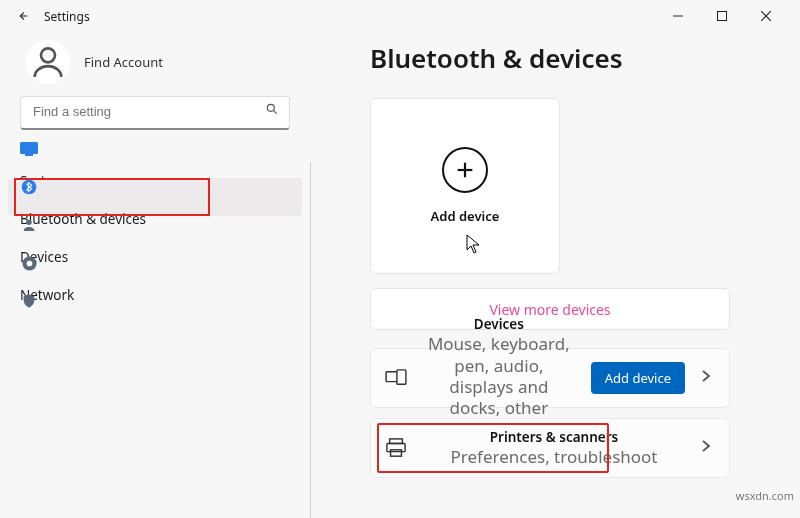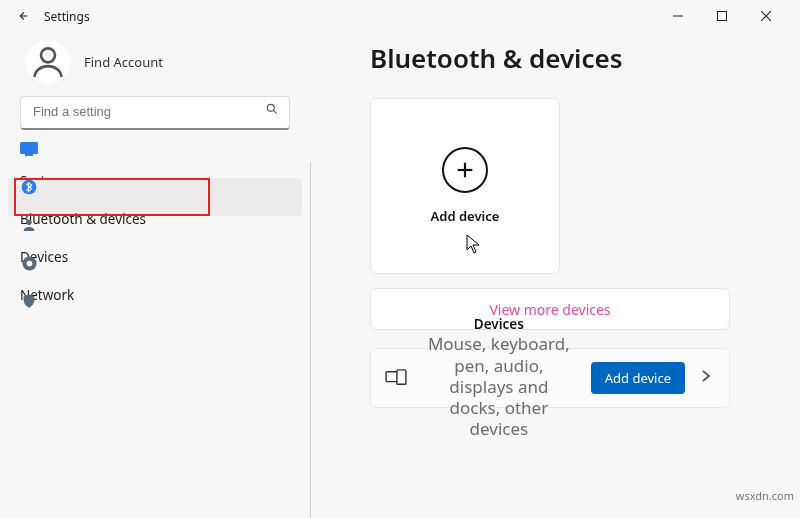--- a/index.html
+++ b/index.html
@@ -287,17 +287,36 @@
       <div class="pill">
         <span>Add device</span>
       </div>
       <span class="chev">
         <svg width="10" height="14" viewBox="0 0 10 14" fill="none" stroke="#555" stroke-width="1.8">
             <polyline points="2,2 8,7 2,12"></polyline>
           </svg>
       </span>
     </div>
 
+    <div class="row" style="margin-top:10px">
+      <span class="highlight-red-row"></span>
+      <span class="ricon">
+        <svg width="22" height="20" viewBox="0 0 24 22" fill="none" stroke="#333" stroke-width="1.6">
+            <rect x="5" y="1" width="14" height="5"></rect>
+            <rect x="2" y="6" width="20" height="9" rx="1"></rect>
+            <rect x="6" y="13" width="12" height="7"></rect>
+          </svg>
+      </span>
+      <div class="txt">
+        <div class="t1">Printers &amp; scanners</div>
+        <div class="t2">Preferences, troubleshoot</div>
+      </div>
+      <span class="chev">
+        <svg width="10" height="14" viewBox="0 0 10 14" fill="none" stroke="#555" stroke-width="1.8">
+            <polyline points="2,2 8,7 2,12"></polyline>
+          </svg>
+      </span>
+    </div>
 
   </div>
 </div>
 
 <div class="watermark">wsxdn.com</div>
 
 </body></html>

